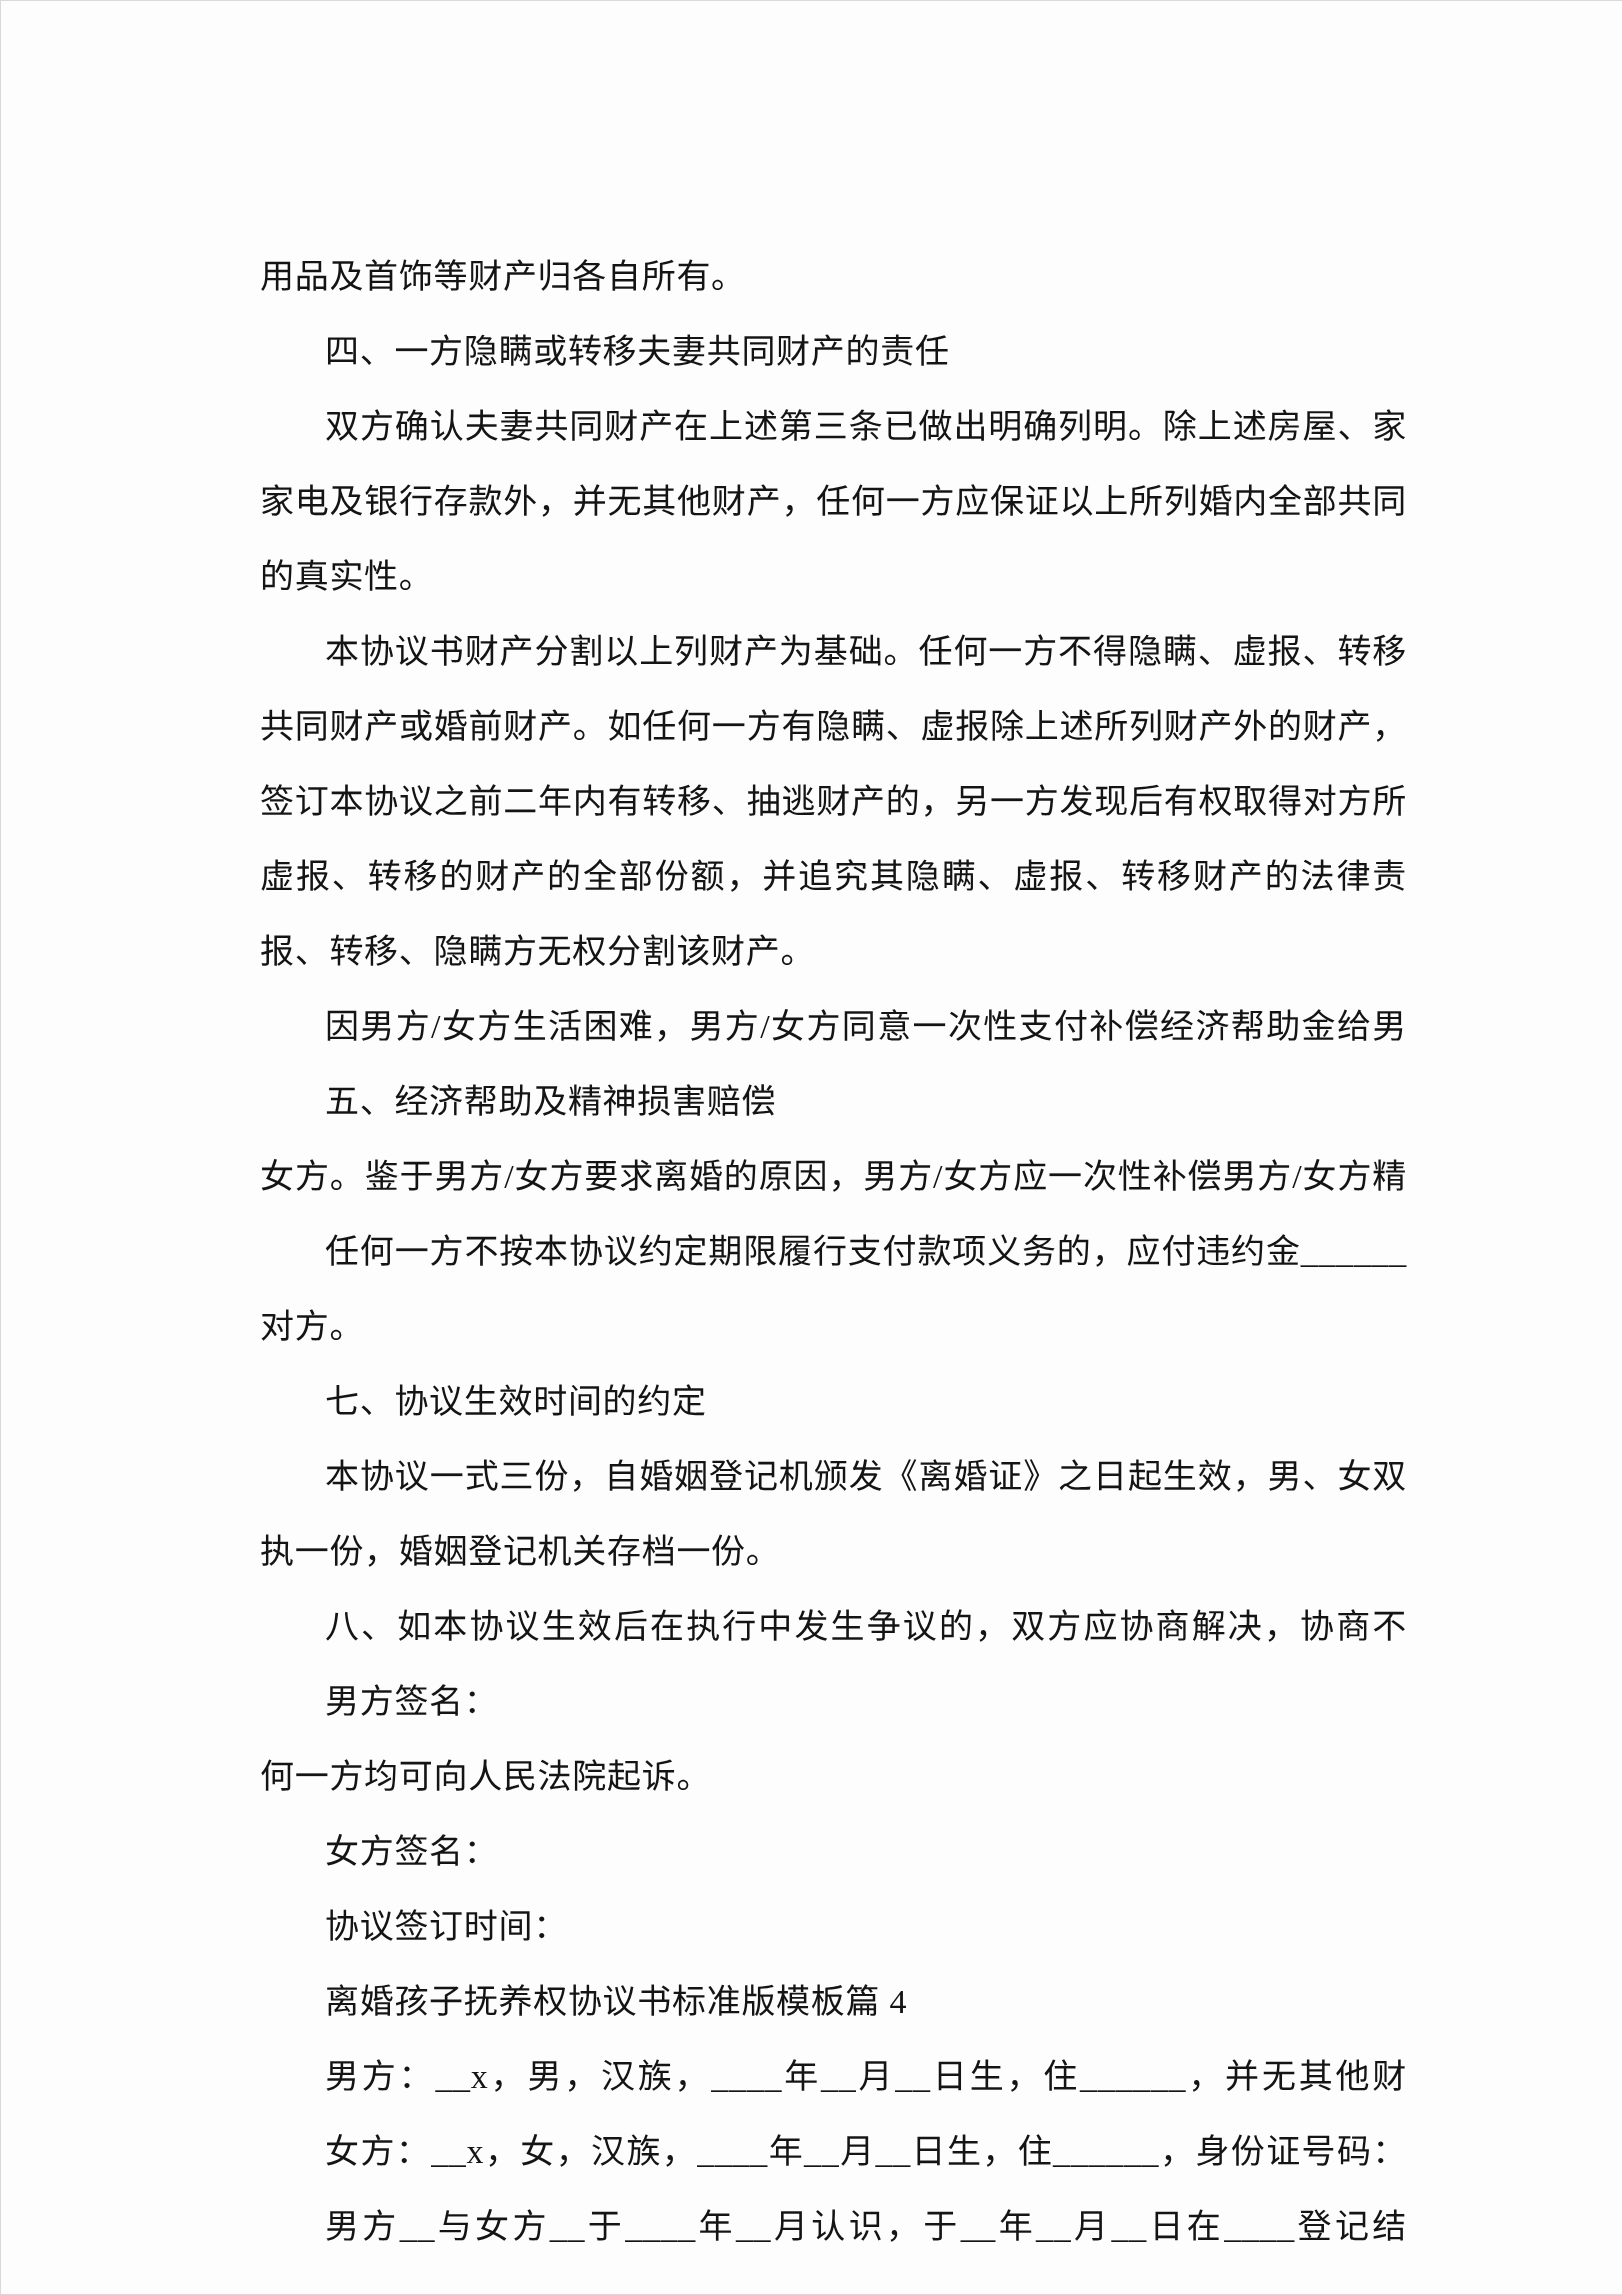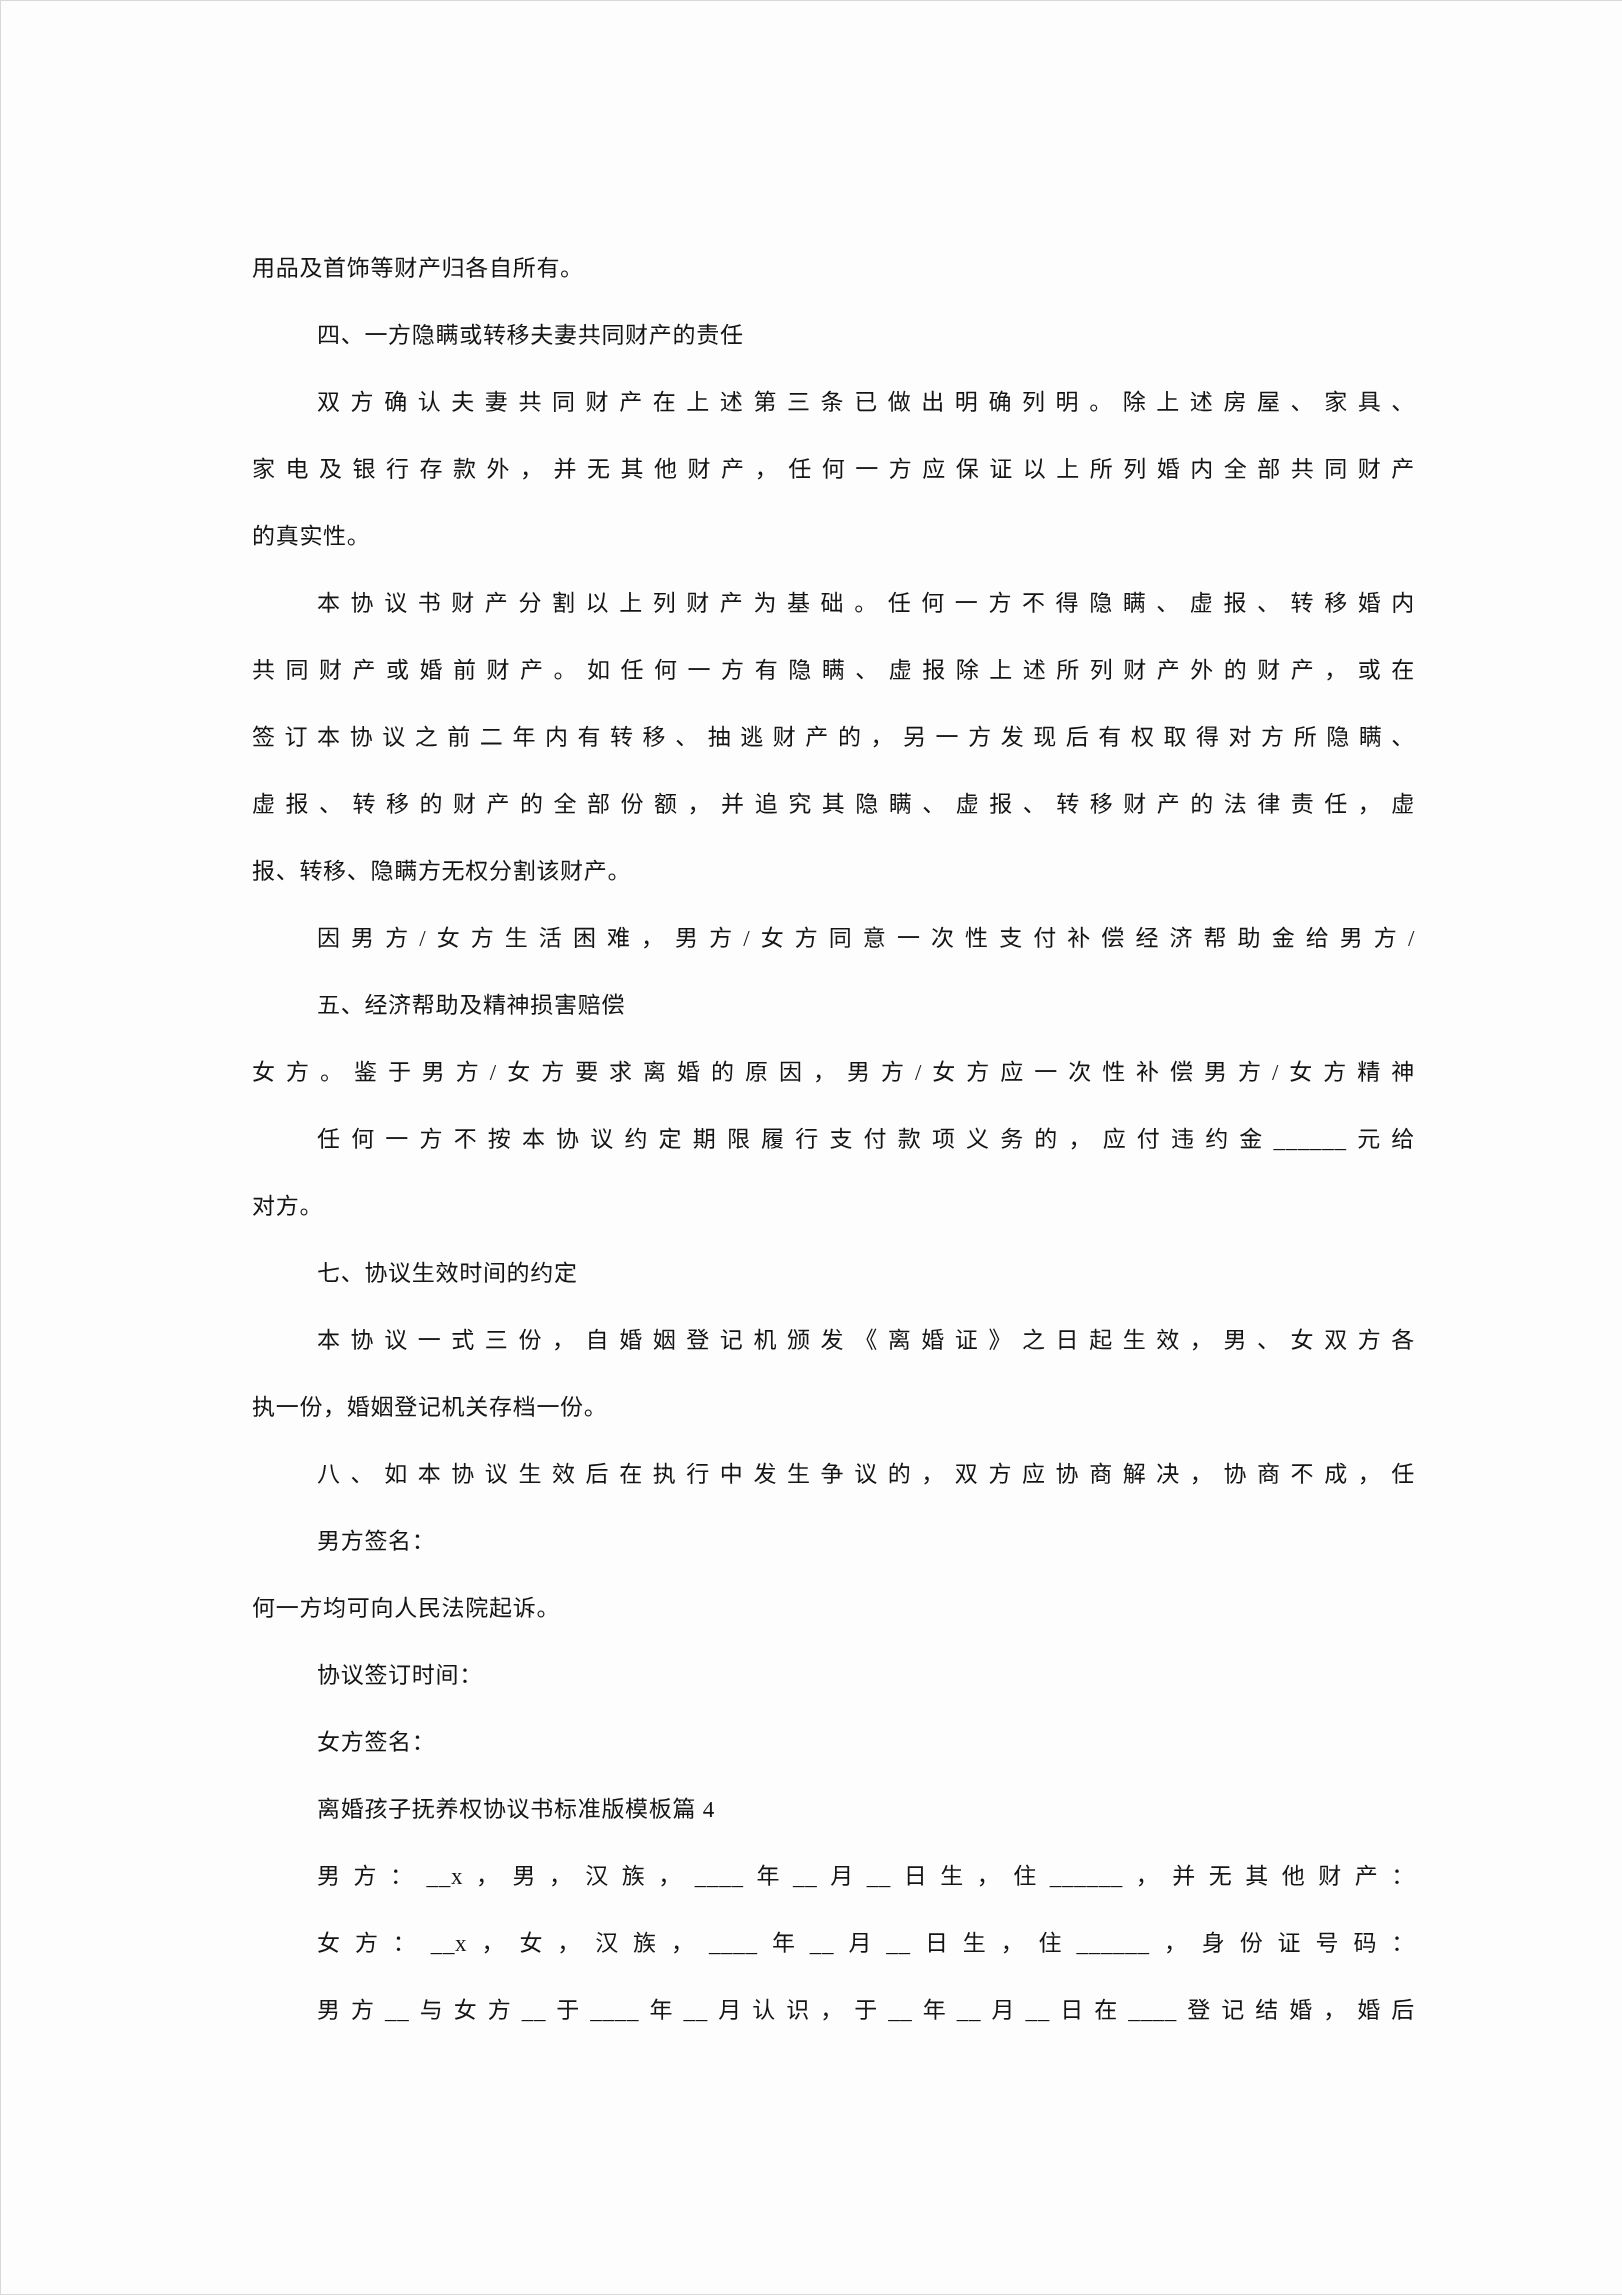--- a/index.html
+++ b/index.html
@@ -12,22 +12,22 @@
     border:1.3px solid #d9d9d9;
     font-family:"Liberation Serif","DejaVu Serif",serif;
     overflow:hidden;
   }
   .doc{
     position:absolute;
     left:247px;top:232px;
     width:1171px;
   }
   .line{
-    margin:4px;padding:0;
-    font-size:23px;
+    margin:12px;padding:0;
+    font-size:34px;
     line-height:63px;
     height:63px;
     letter-spacing:0.7px;
     white-space:pre-wrap;
     text-align:left;
     overflow:hidden;
   }
   .line.ind{ text-indent:65px; }
   .line.fill{
     text-align:justify;
@@ -54,21 +54,21 @@
       <p class="line ind">五、经济帮助及精神损害赔偿</p>
       <p class="line fill">女方。鉴于男方/女方要求离婚的原因，男方/女方应一次性补偿男方/女方精神</p>
       <p class="line ind fill">任何一方不按本协议约定期限履行支付款项义务的，应付违约金______元给</p>
       <p class="line">对方。</p>
       <p class="line ind">七、协议生效时间的约定</p>
       <p class="line ind fill">本协议一式三份，自婚姻登记机颁发《离婚证》之日起生效，男、女双方各</p>
       <p class="line">执一份，婚姻登记机关存档一份。</p>
       <p class="line ind fill">八、如本协议生效后在执行中发生争议的，双方应协商解决，协商不成，任</p>
       <p class="line ind">男方签名：</p>
       <p class="line">何一方均可向人民法院起诉。</p>
+      <p class="line ind">女方签名：</p>
       <p class="line ind">协议签订时间：</p>
-      <p class="line ind">女方签名：</p>
       <p class="line ind">离婚孩子抚养权协议书标准版模板篇 4</p>
       <p class="line ind fill">男方：__x，男，汉族，____年__月__日生，住______，并无其他财产：</p>
       <p class="line ind fill">女方：__x，女，汉族，____年__月__日生，住______，身份证号码：</p>
       <p class="line ind fill">男方__与女方__于____年__月认识，于__年__月__日在____登记结婚，婚后</p>
     </main>
 </div>
 
 
 </body></html>

